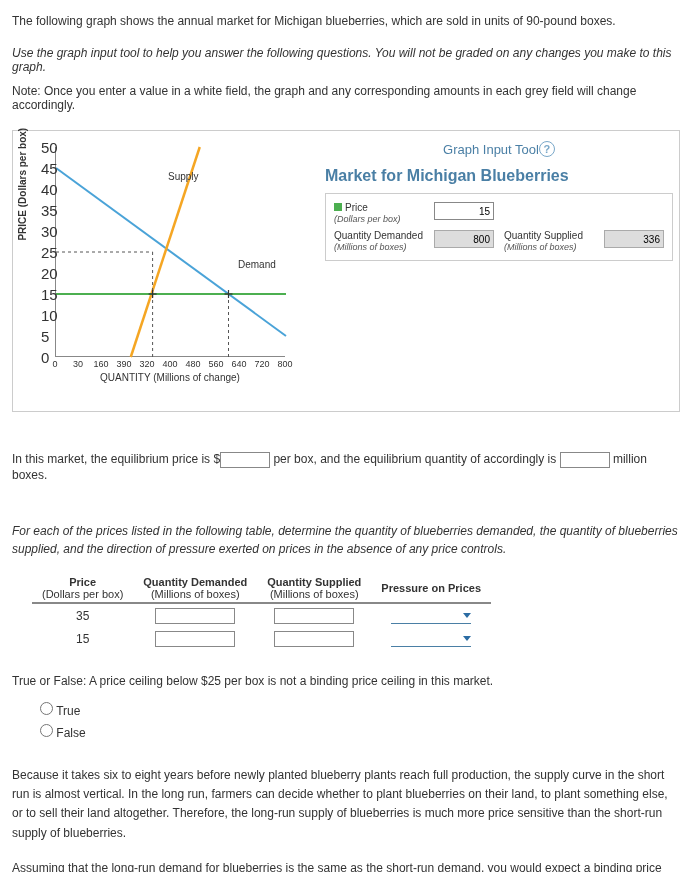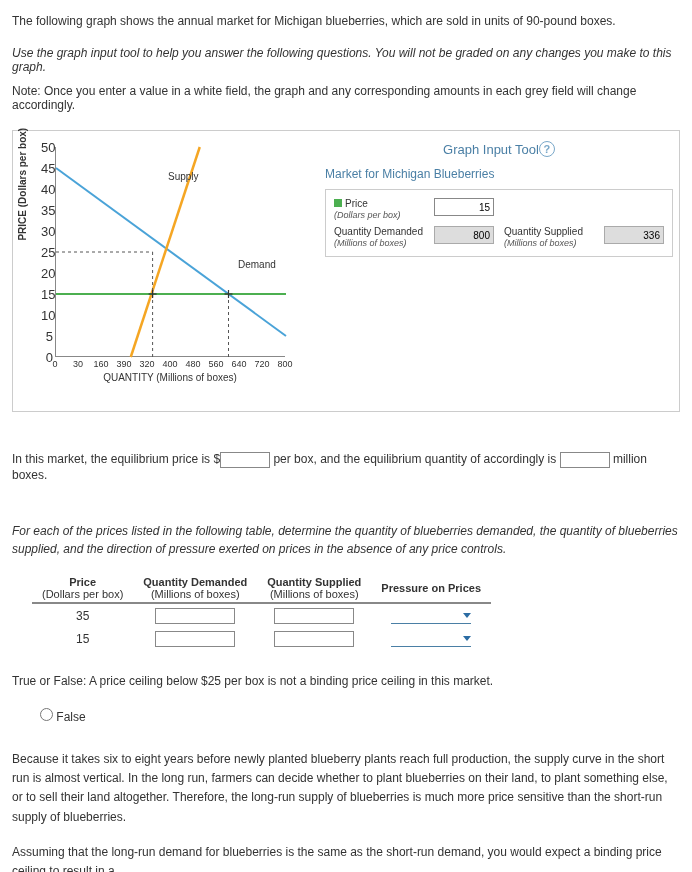--- a/index.html
+++ b/index.html
@@ -5,49 +5,49 @@
 * { box-sizing: border-box; margin: 0; padding: 0; }
 body { font-family: Arial, sans-serif; font-size: 12px; color: #333; padding: 12px; width: 692px; background: #fff; }
 .intro { margin-bottom: 16px; line-height: 1.5; }
 .instr { font-style: italic; margin-bottom: 10px; }
 .note { margin-bottom: 18px; }
 .note b { font-weight: normal; }
 .graph-box { border: 1px solid #ccc; padding: 10px; display: flex; gap: 12px; margin-bottom: 40px; }
 .chart-area { width: 290px; height: 260px; position: relative; flex-shrink:0; }
 .y-label { position: absolute; left: -6px; top: 60%; transform: rotate(-90deg) translateX(50%); transform-origin: left top; font-size: 10px; font-weight: bold; white-space: nowrap; }
 .plot { position: absolute; left: 32px; top: 6px; width: 230px; height: 210px; border-left: 1px solid #888; border-bottom: 1px solid #888; }
-.ytick { position: absolute; left: 18px; font-size: 13px; text-align: right; width: 12px; transform: translateY(-50%); }
+.ytick { position: absolute; left: 18px; font-size: 15px; width: 12px; transform: translateY(-50%); }
 .xtick { position: absolute; bottom: 32px; font-size: 9px; transform: translateX(-50%); }
 .x-label { position: absolute; bottom: 18px; left: 32px; width: 230px; text-align: center; font-size: 10px; }
 .demand-lbl { position: absolute; font-size: 10px; color: #333; }
 .supply-lbl { position: absolute; font-size: 10px; color: #333; }
 svg.lines { position: absolute; left:0; top:0; width:230px; height:210px; overflow: visible; }
 .tool-panel { flex: 1; }
 .tool-header { display: flex; justify-content: center; align-items: center; color: #4a7fa5; font-size: 13px; padding-bottom: 4px; }
 .help-icon { width: 16px; height: 16px; border-radius: 50%; border: 1.5px solid #7aa8c9; color: #7aa8c9; font-size: 11px; font-weight: bold; display: flex; align-items: center; justify-content: center; }
-.market-title { color: #4a7fa5; font-size: 12px; margin: 6px 0 8px; }
+.market-title { color: #4a7fa5; font-size: 16px; margin: 6px 0 8px; font-weight: bold; }
 .field-block { border: 1px solid #ccc; padding: 8px; }
 .field-row { display: flex; align-items: flex-start; gap: 10px; margin-bottom: 6px; }
 .field-label { font-size: 10px; width: 90px; }
 .field-label .sub { font-style: italic; font-size: 9px; color: #555; }
 .field-swatch { width: 8px; height: 8px; background: #4caf50; display: inline-block; margin-right: 3px; }
 .white-input { width: 60px; height: 18px; border: 1px solid #888; font-size: 10px; text-align: right; padding: 1px 3px; background: #fff; }
 .grey-input { width: 60px; height: 18px; border: 1px solid #aaa; background: #ddd; font-size: 10px; text-align: right; padding: 1px 3px; }
 .qrow { display:flex; gap:10px; align-items:flex-start; }
 .q1 { margin-bottom: 40px; }
 .inline-input { width: 50px; height: 16px; border: 1px solid #888; font-size: 11px; padding: 0 2px; vertical-align: middle; }
 .q2-intro { font-style: italic; margin-bottom: 16px; line-height:1.5; }
 table.price-table { border-collapse: collapse; margin-bottom: 24px; margin-left: 20px; }
 table.price-table th { font-size: 11px; font-weight: bold; padding: 2px 10px; text-align: center; }
 table.price-table th .sub { font-weight: normal; }
 table.price-table td { padding: 3px 10px; text-align: center; }
 .cell-input { width: 80px; height: 16px; border: 1px solid #888; }
 .dropdown { display: inline-flex; align-items: center; border-bottom: 1px solid #4a7fa5; min-width: 80px; height: 16px; justify-content: flex-end; cursor: pointer; }
 .dropdown .caret { width: 0; height: 0; border-left: 4px solid transparent; border-right: 4px solid transparent; border-top: 5px solid #2b6ca3; margin-left: 4px; }
-.tf-q { margin-bottom: 20px; }
+.tf-q { margin-bottom: 14px; }
 .tf-choices { margin-left: 28px; margin-bottom: 26px; }
 .tf-choices label { display: block; margin: 6px 0; font-size: 12px; }
 .para { line-height: 1.6; margin-bottom: 16px; }
 .hr { border-top: 2px solid #888; }
 </style>
 </head>
 <body>
 
 <p class="intro">The following graph shows the annual market for Michigan blueberries, which are sold in units of 90-pound boxes.</p>
 <p class="instr">Use the graph input tool to help you answer the following questions. You will not be graded on any changes you make to this graph.</p>
@@ -72,21 +72,21 @@
         <g stroke="#333" stroke-width="1.2">
           <line x1="92.6" y1="147" x2="100.6" y2="147"></line>
             <line x1="96.6" y1="143" x2="96.6" y2="151"></line>
           <line x1="168.5" y1="147" x2="176.5" y2="147"></line>
             <line x1="172.5" y1="143" x2="172.5" y2="151"></line>
         </g>
       </svg>
     </div>
     <div class="supply-lbl" style="left:145px; top:30px;">Supply</div>
     <div class="demand-lbl" style="left:215px; top:118px;">Demand</div>
-    <div class="x-label">QUANTITY (Millions of boxes)</div>
+    <div class="x-label">QUANTITY (Millions of change)</div>
     <div id="yticks">
         <div class="ytick" style="top: 216px;">0</div>
         <div class="ytick" style="top: 195px;">5</div>
         <div class="ytick" style="top: 174px;">10</div>
         <div class="ytick" style="top: 153px;">15</div>
         <div class="ytick" style="top: 132px;">20</div>
         <div class="ytick" style="top: 111px;">25</div>
         <div class="ytick" style="top: 90px;">30</div>
         <div class="ytick" style="top: 69px;">35</div>
         <div class="ytick" style="top: 48px;">40</div>
@@ -172,20 +172,21 @@
       <td><input class="cell-input" style=""></td>
       <td><span class="dropdown">
             <span class="caret"></span>
           </span></td>
     </tr>
   </tbody>
 </table>
 
 <p class="tf-q">True or False: A price ceiling below $25 per box is not a binding price ceiling in this market.</p>
 <div class="tf-choices">
+  <label><input type="radio" name="tf" style=""> <span>True</span></label>
   <label><input type="radio" name="tf" style=""> <span>False</span></label>
 </div>
 
 <p class="para">Because it takes six to eight years before newly planted blueberry plants reach full production, the supply curve in the short run is almost vertical. In the long run, farmers can decide whether to plant blueberries on their land, to plant something else, or to sell their land altogether. Therefore, the long-run supply of blueberries is much more price sensitive than the short-run supply of blueberries.</p>
 
 <p class="para">
   <span>Assuming that the long-run demand for blueberries is the same as the short-run demand, you would expect a binding price ceiling to result in a </span>
 </p>
 
 </body></html>

